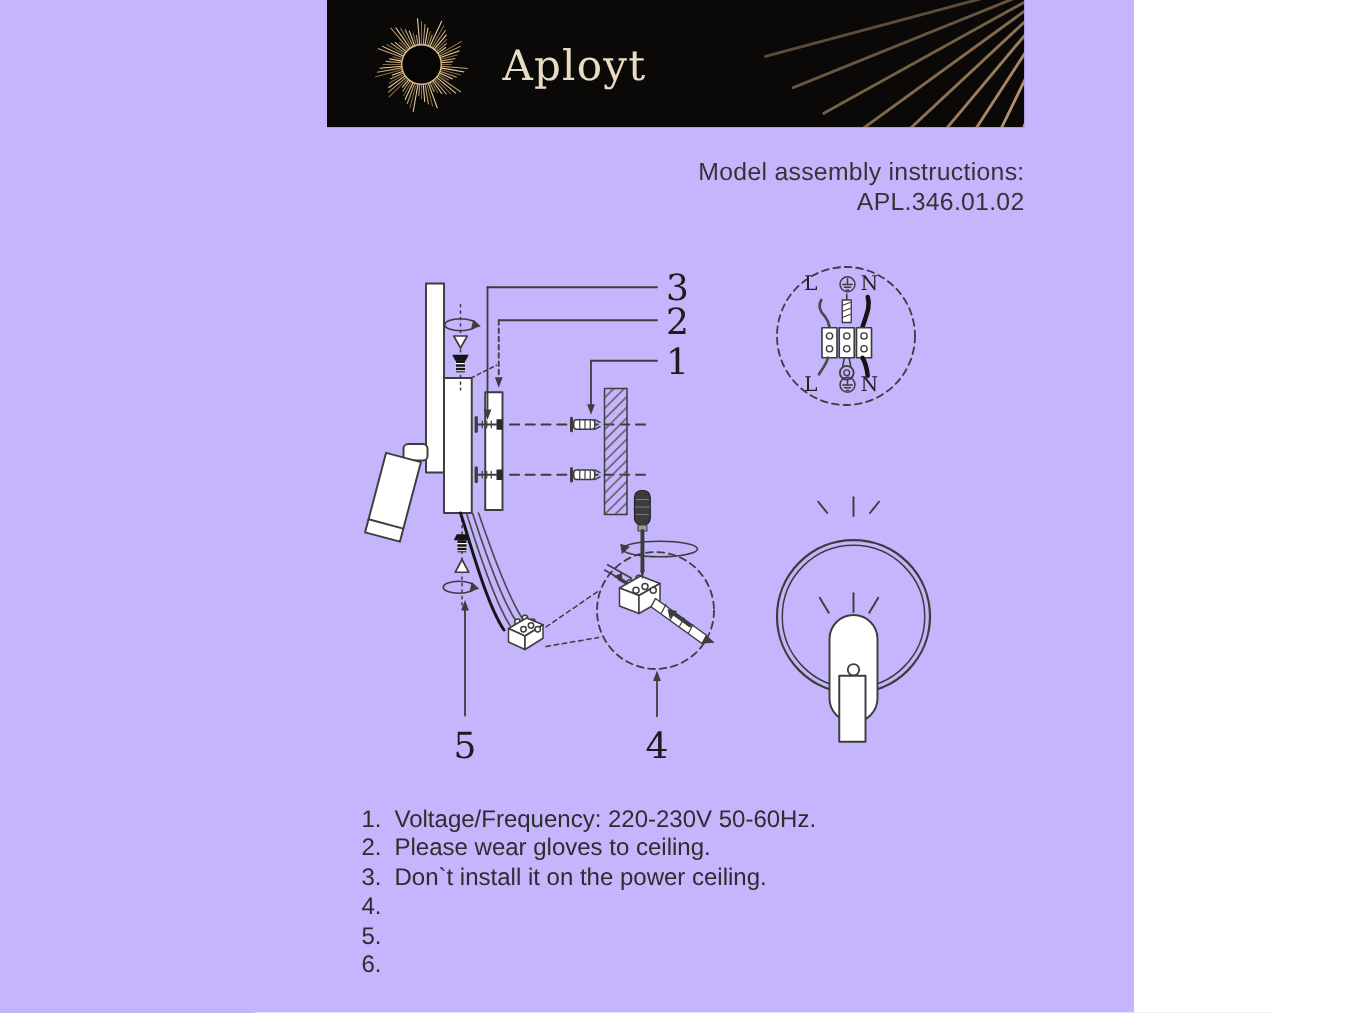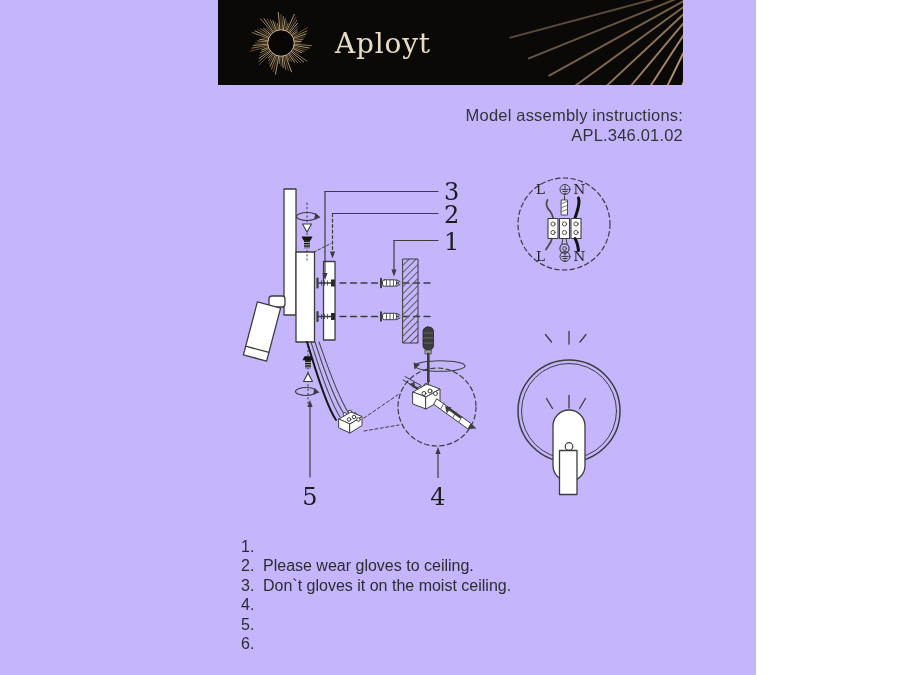--- a/index.html
+++ b/index.html
@@ -351,28 +351,29 @@
         <rect x="553" y="410" width="32" height="71.5" rx="16" fill="#fff" stroke-width="1.3"></rect>
         <circle cx="569" cy="446.5" r="3.8" fill="#fff" stroke-width="1.2"></circle>
         <rect x="559.5" y="450.5" width="17.5" height="44" fill="#fff" stroke-width="1.3"></rect>
       </g>
     </g>
   </svg>
 
   <div class="instructions">
     <div class="item">
       <span class="num">1.</span>
+      <span class="txt">Voltage/Frequency: 220-230V 50-60Hz.</span>
     </div>
     <div class="item">
       <span class="num">2.</span>
       <span class="txt">Please wear gloves to ceiling.</span>
     </div>
     <div class="item">
       <span class="num">3.</span>
-      <span class="txt">Don`t gloves it on the moist ceiling.</span>
+      <span class="txt">Don`t install it on the power ceiling.</span>
     </div>
     <div class="item">
       <span class="num">4.</span>
     </div>
     <div class="item">
       <span class="num">5.</span>
     </div>
     <div class="item">
       <span class="num">6.</span>
     </div>

